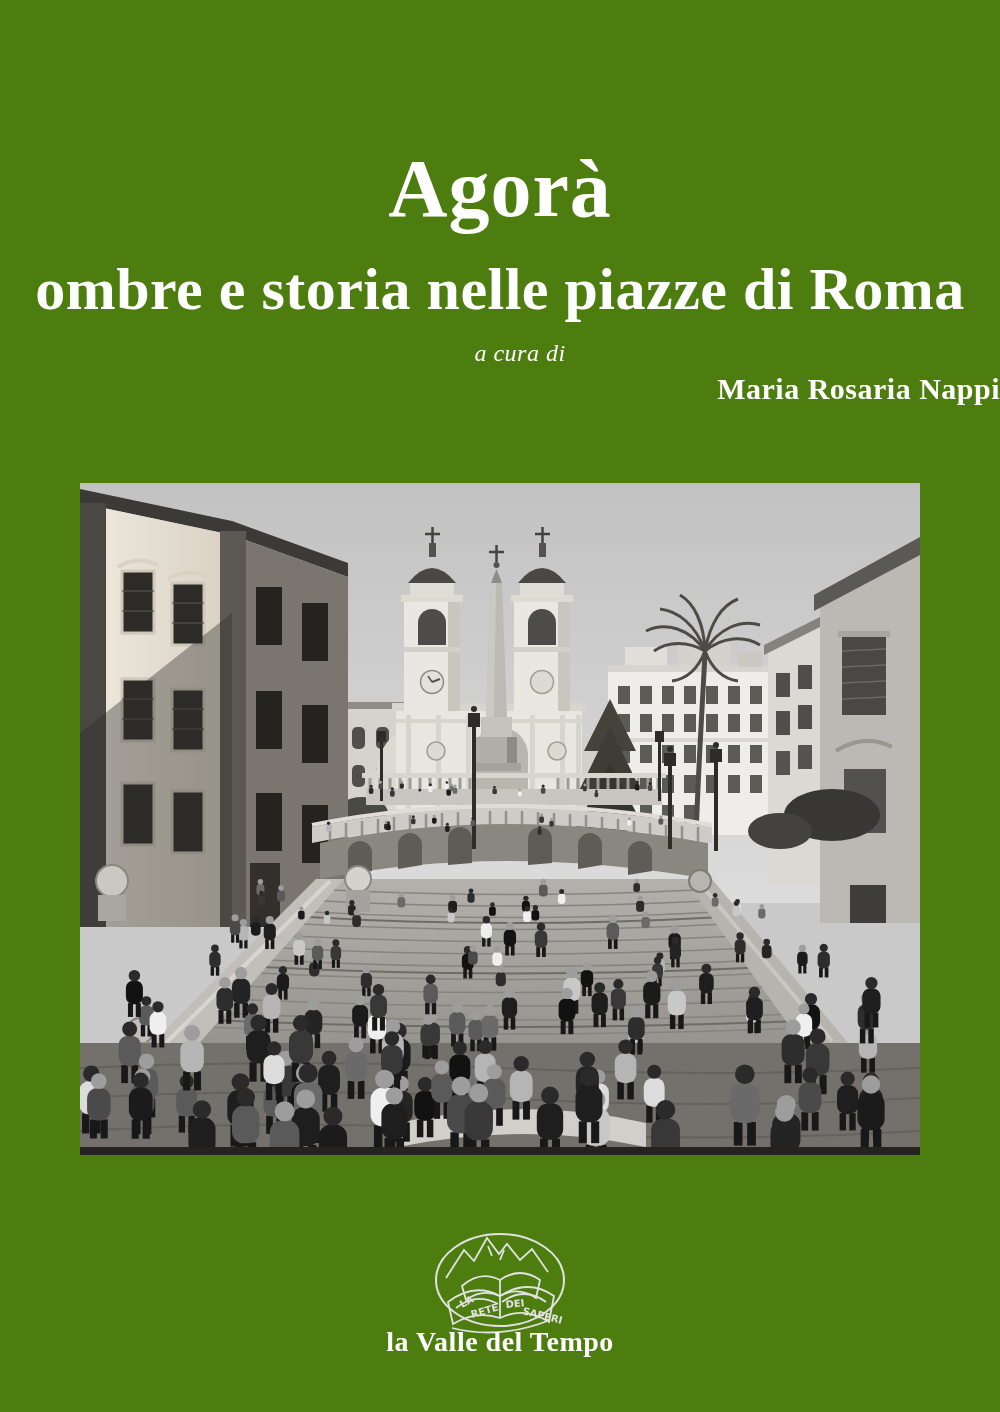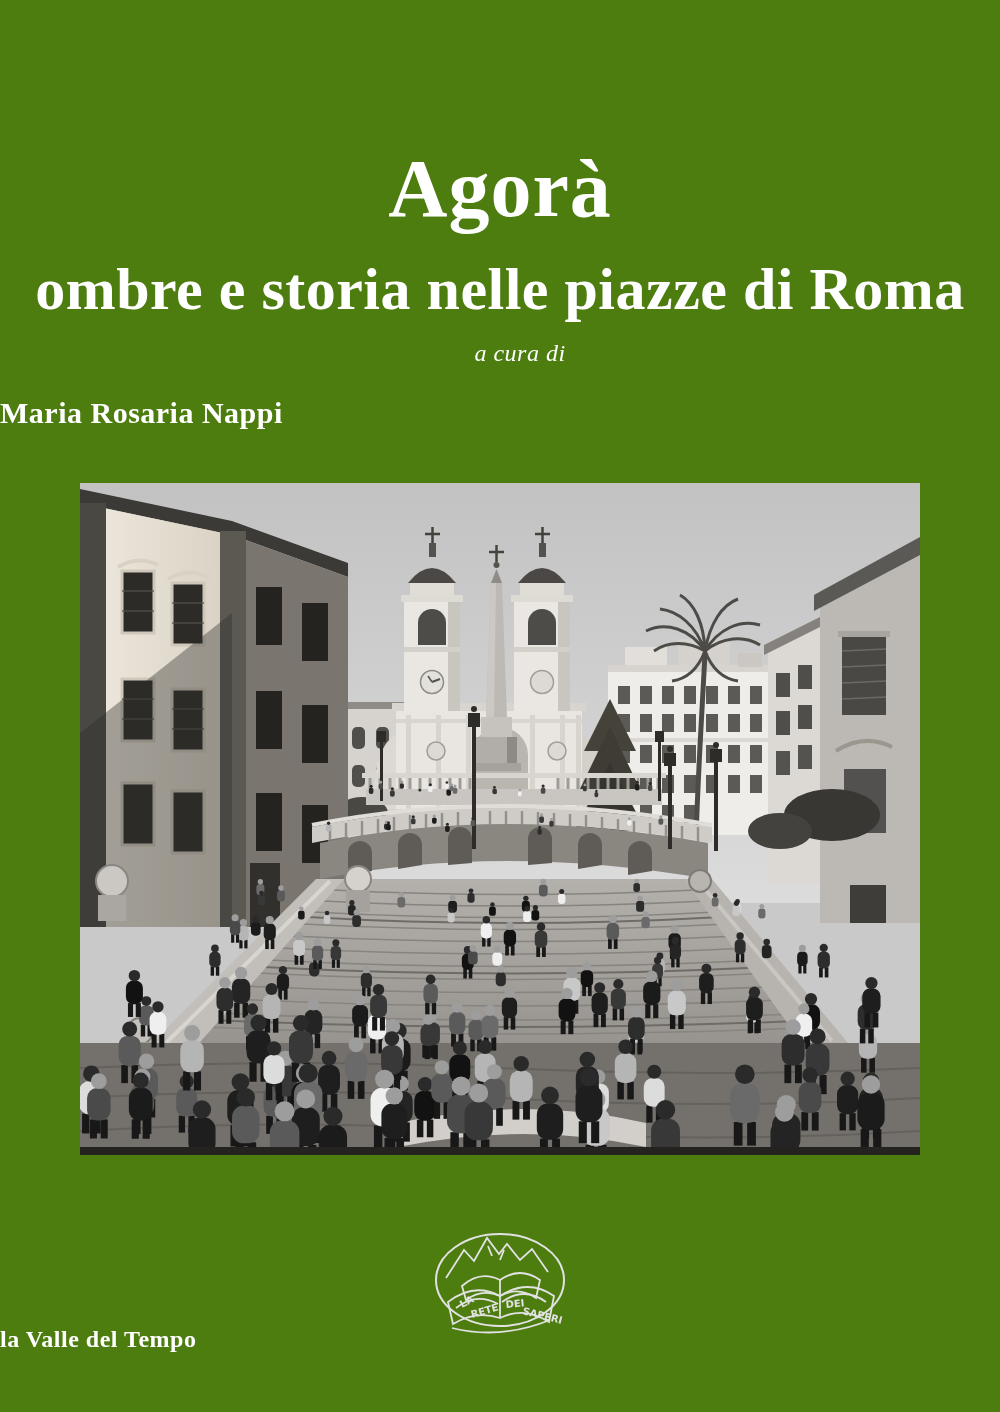--- a/index.html
+++ b/index.html
@@ -13,34 +13,34 @@
   }
   .subtitle{
     position:absolute;top:256px;left:0;width:100%;text-align:center;
     font-size:60px;font-weight:bold;letter-spacing:0.5px;line-height:1.1;
   }
   .curated{
     position:absolute;top:340px;left:0;width:100%;text-align:center;
     font-size:24px;font-style:italic;letter-spacing:0.5px;padding-left:20px;
   }
   .editor{
-    position:absolute;top:372px;left:0;width:100%;text-align:left;
-    font-size:30px;font-weight:bold;letter-spacing:0.5px;margin-top:24px;
+    position:absolute;top:372px;left:0;width:100%;text-align:right;
+    font-size:30px;font-weight:bold;letter-spacing:0.5px;
   }
   .photo{
     position:absolute;top:483px;left:80px;width:840px;height:672px;
     background:#c9c9c9;overflow:hidden;
   }
   .photo svg{display:block;}
   .logo{
     position:absolute;top:1216px;left:400px;width:200px;height:132px;
   }
   .publisher{
-    position:absolute;top:1326px;left:0;width:100%;
-    font-size:24px;font-weight:bold;letter-spacing:0.5px;
+    position:absolute;top:1326px;left:0;width:100%;text-align:center;
+    font-size:28px;font-weight:bold;letter-spacing:0.5px;
   }
 </style>
 </head>
 <body>
 
 <div class="cover">
 
   <div class="title">Agorà</div>
   <div class="subtitle">ombre e storia nelle piazze di Roma</div>
   <div class="curated">a cura di</div>

